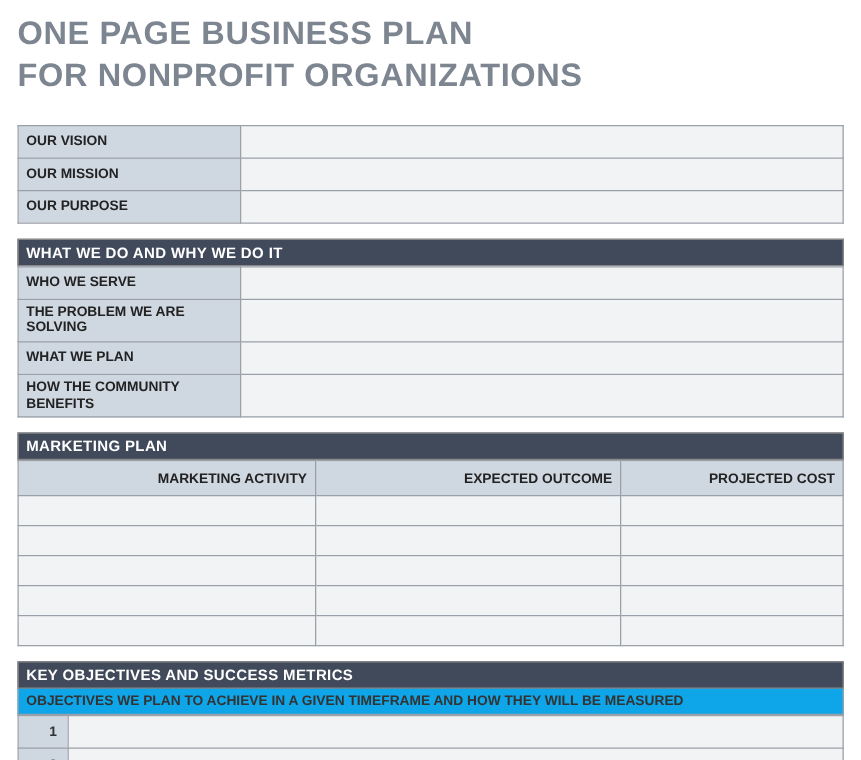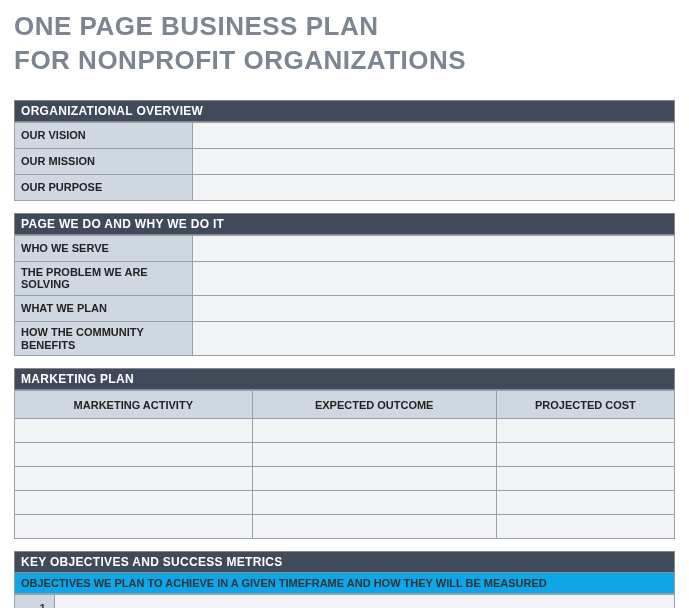--- a/index.html
+++ b/index.html
@@ -45,21 +45,21 @@
     background: #cfd7e1;
     font-weight: bold;
     color: #222;
     line-height: 1.15;
   }
   .kv-value {
     background: #f1f3f5;
   }
   .mk-head td {
     background: #cfd7e1;
-    text-align: center;
+    text-align: right;
     font-weight: bold;
     color: #222;
     height: 28px;
   }
   .mk-cell {
     background: #f1f3f5;
     height: 24px;
   }
   .obj-sub {
     background: #0ea5e9;
@@ -85,41 +85,40 @@
 <body>
 
 <div class="wrap">
 
   <div class="title">
     <div>ONE PAGE BUSINESS PLAN</div>
     <div>FOR NONPROFIT ORGANIZATIONS</div>
   </div>
 
   <div class="section">
-    <div class="section-header">ORGANIZATIONAL OVERVIEW</div>
     <table>
       <tbody>
           <tr>
         <td class="kv-label">OUR VISION</td>
         <td class="kv-value"></td>
       </tr>
       <tr>
         <td class="kv-label">OUR MISSION</td>
         <td class="kv-value"></td>
       </tr>
       <tr>
         <td class="kv-label">OUR PURPOSE</td>
         <td class="kv-value"></td>
       </tr>
     </tbody>
       </table>
   </div>
 
   <div class="section">
-    <div class="section-header">PAGE WE DO AND WHY WE DO IT</div>
+    <div class="section-header">WHAT WE DO AND WHY WE DO IT</div>
     <table>
       <tbody>
           <tr>
         <td class="kv-label">WHO WE SERVE</td>
         <td class="kv-value"></td>
       </tr>
       <tr>
         <td class="kv-label" style="height:34px">THE PROBLEM WE ARE SOLVING</td>
         <td class="kv-value"></td>
       </tr>

